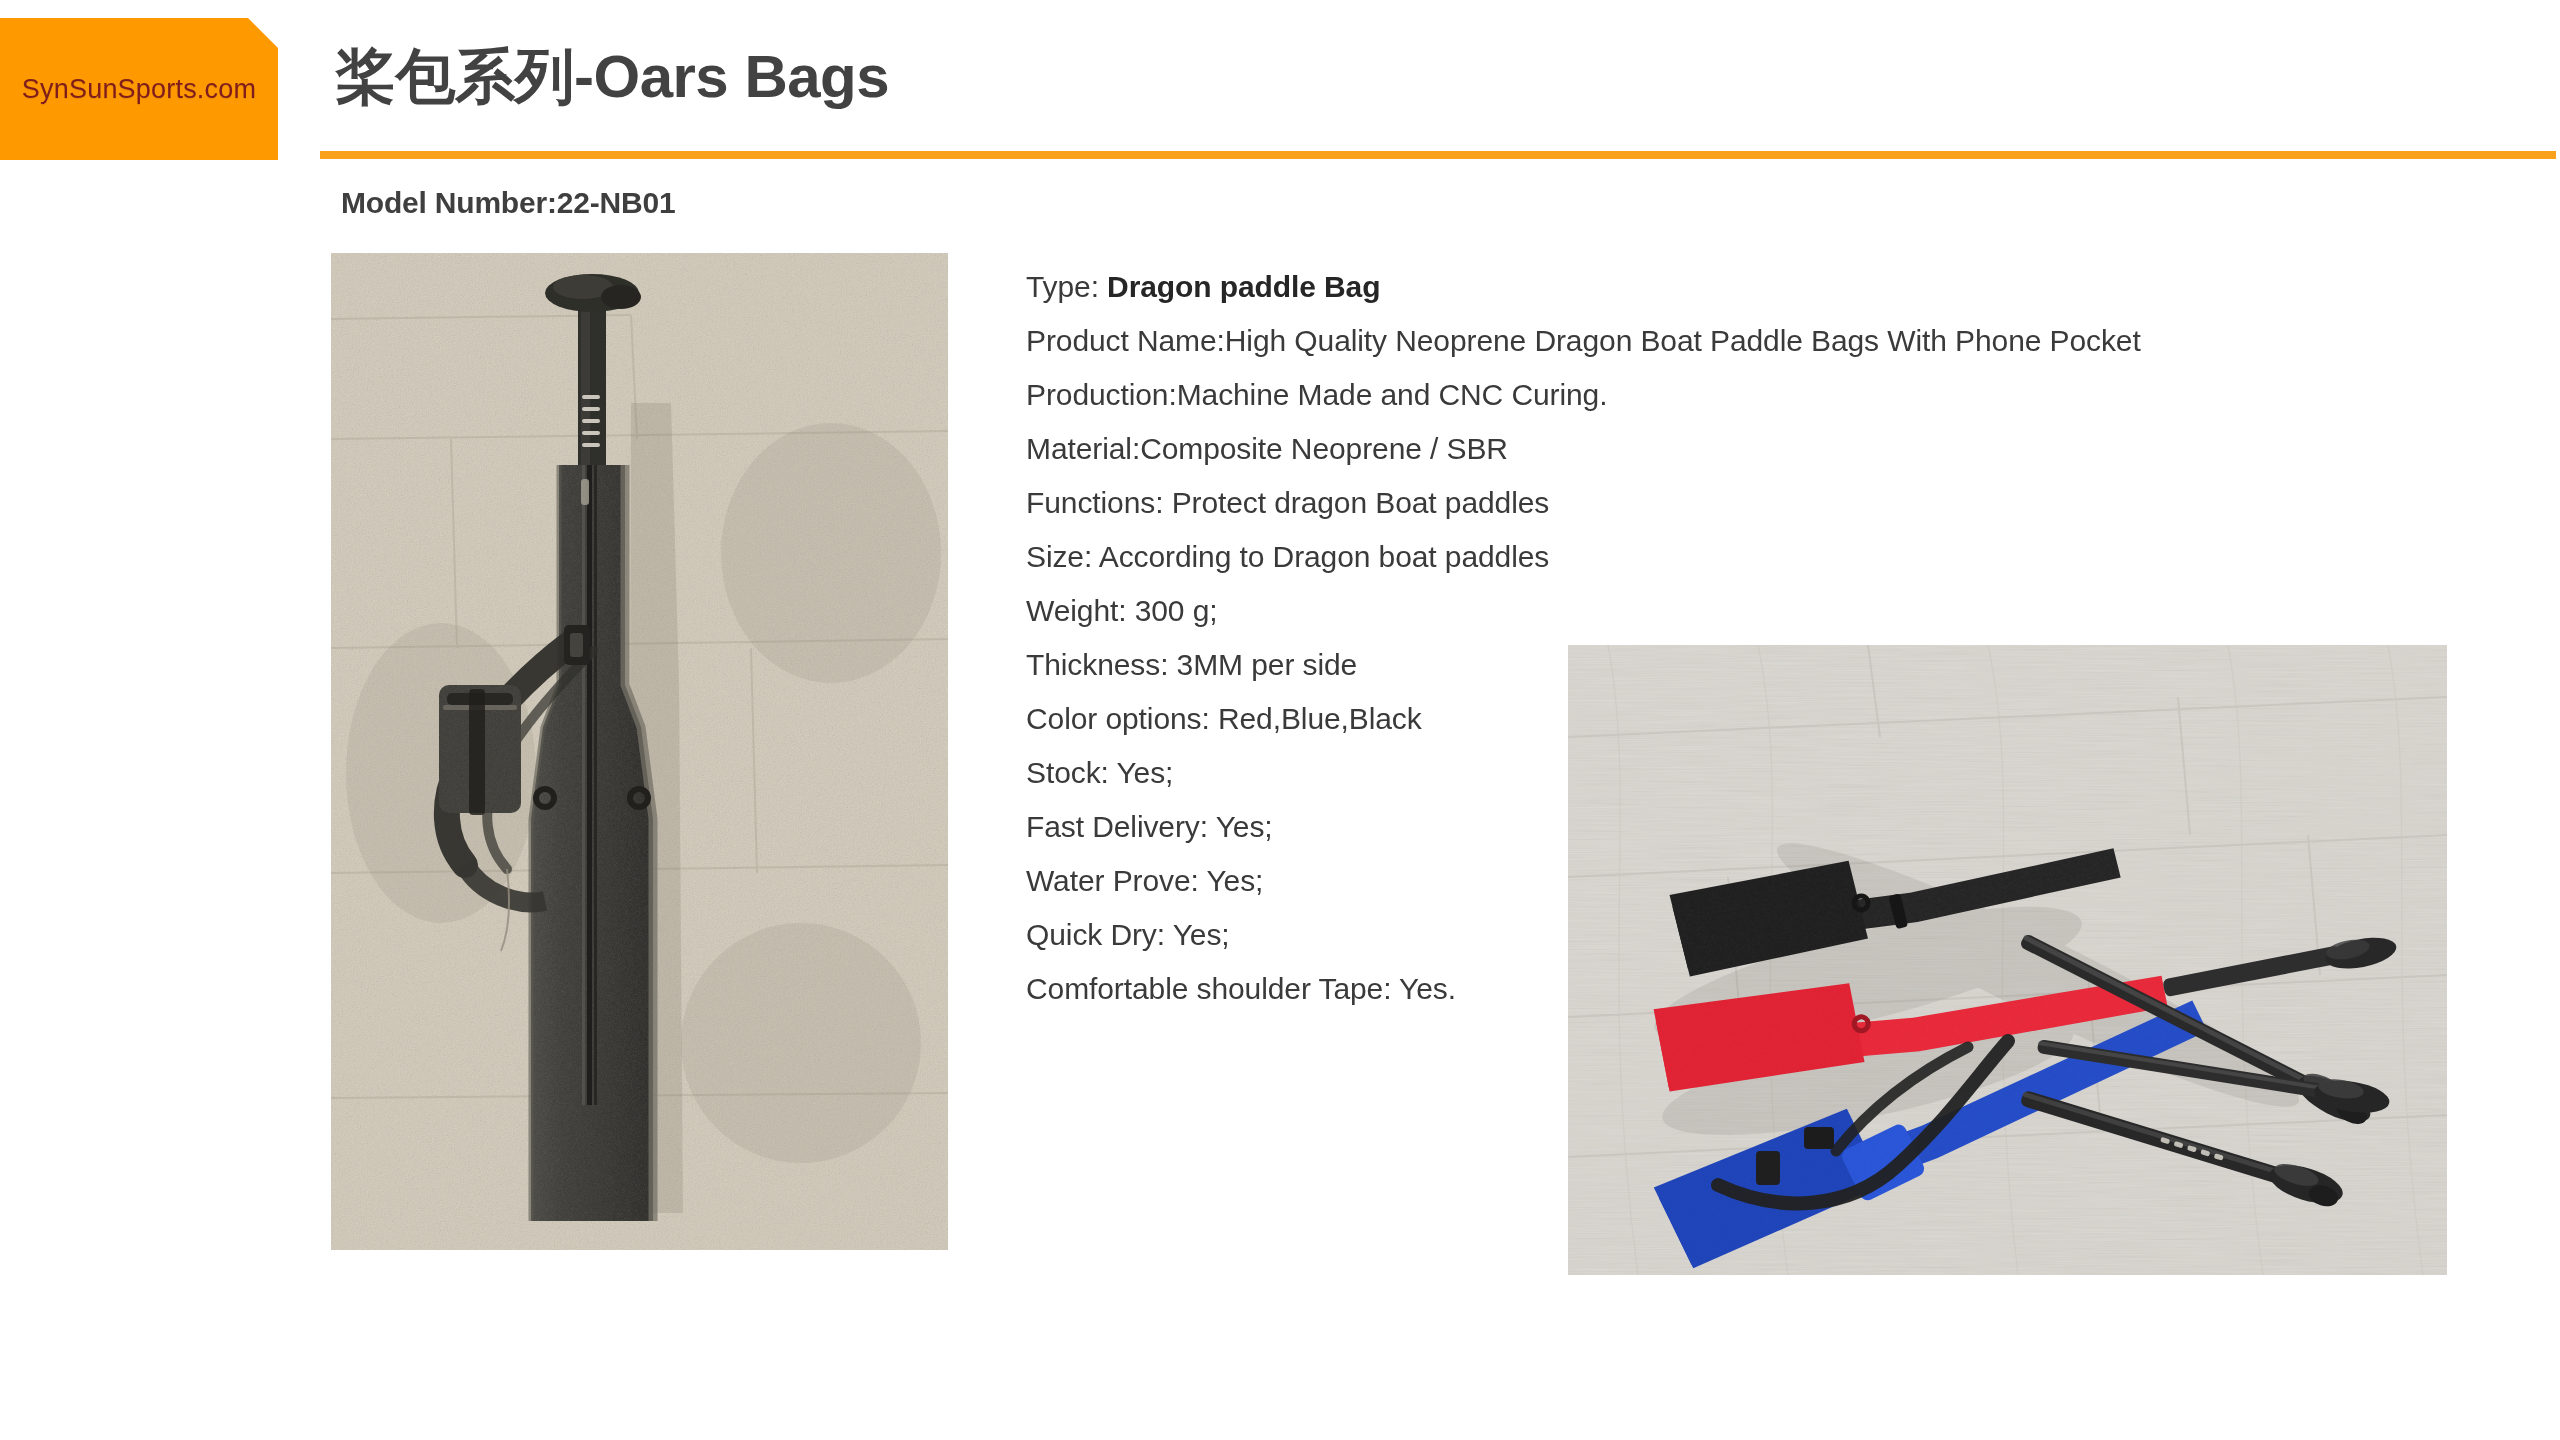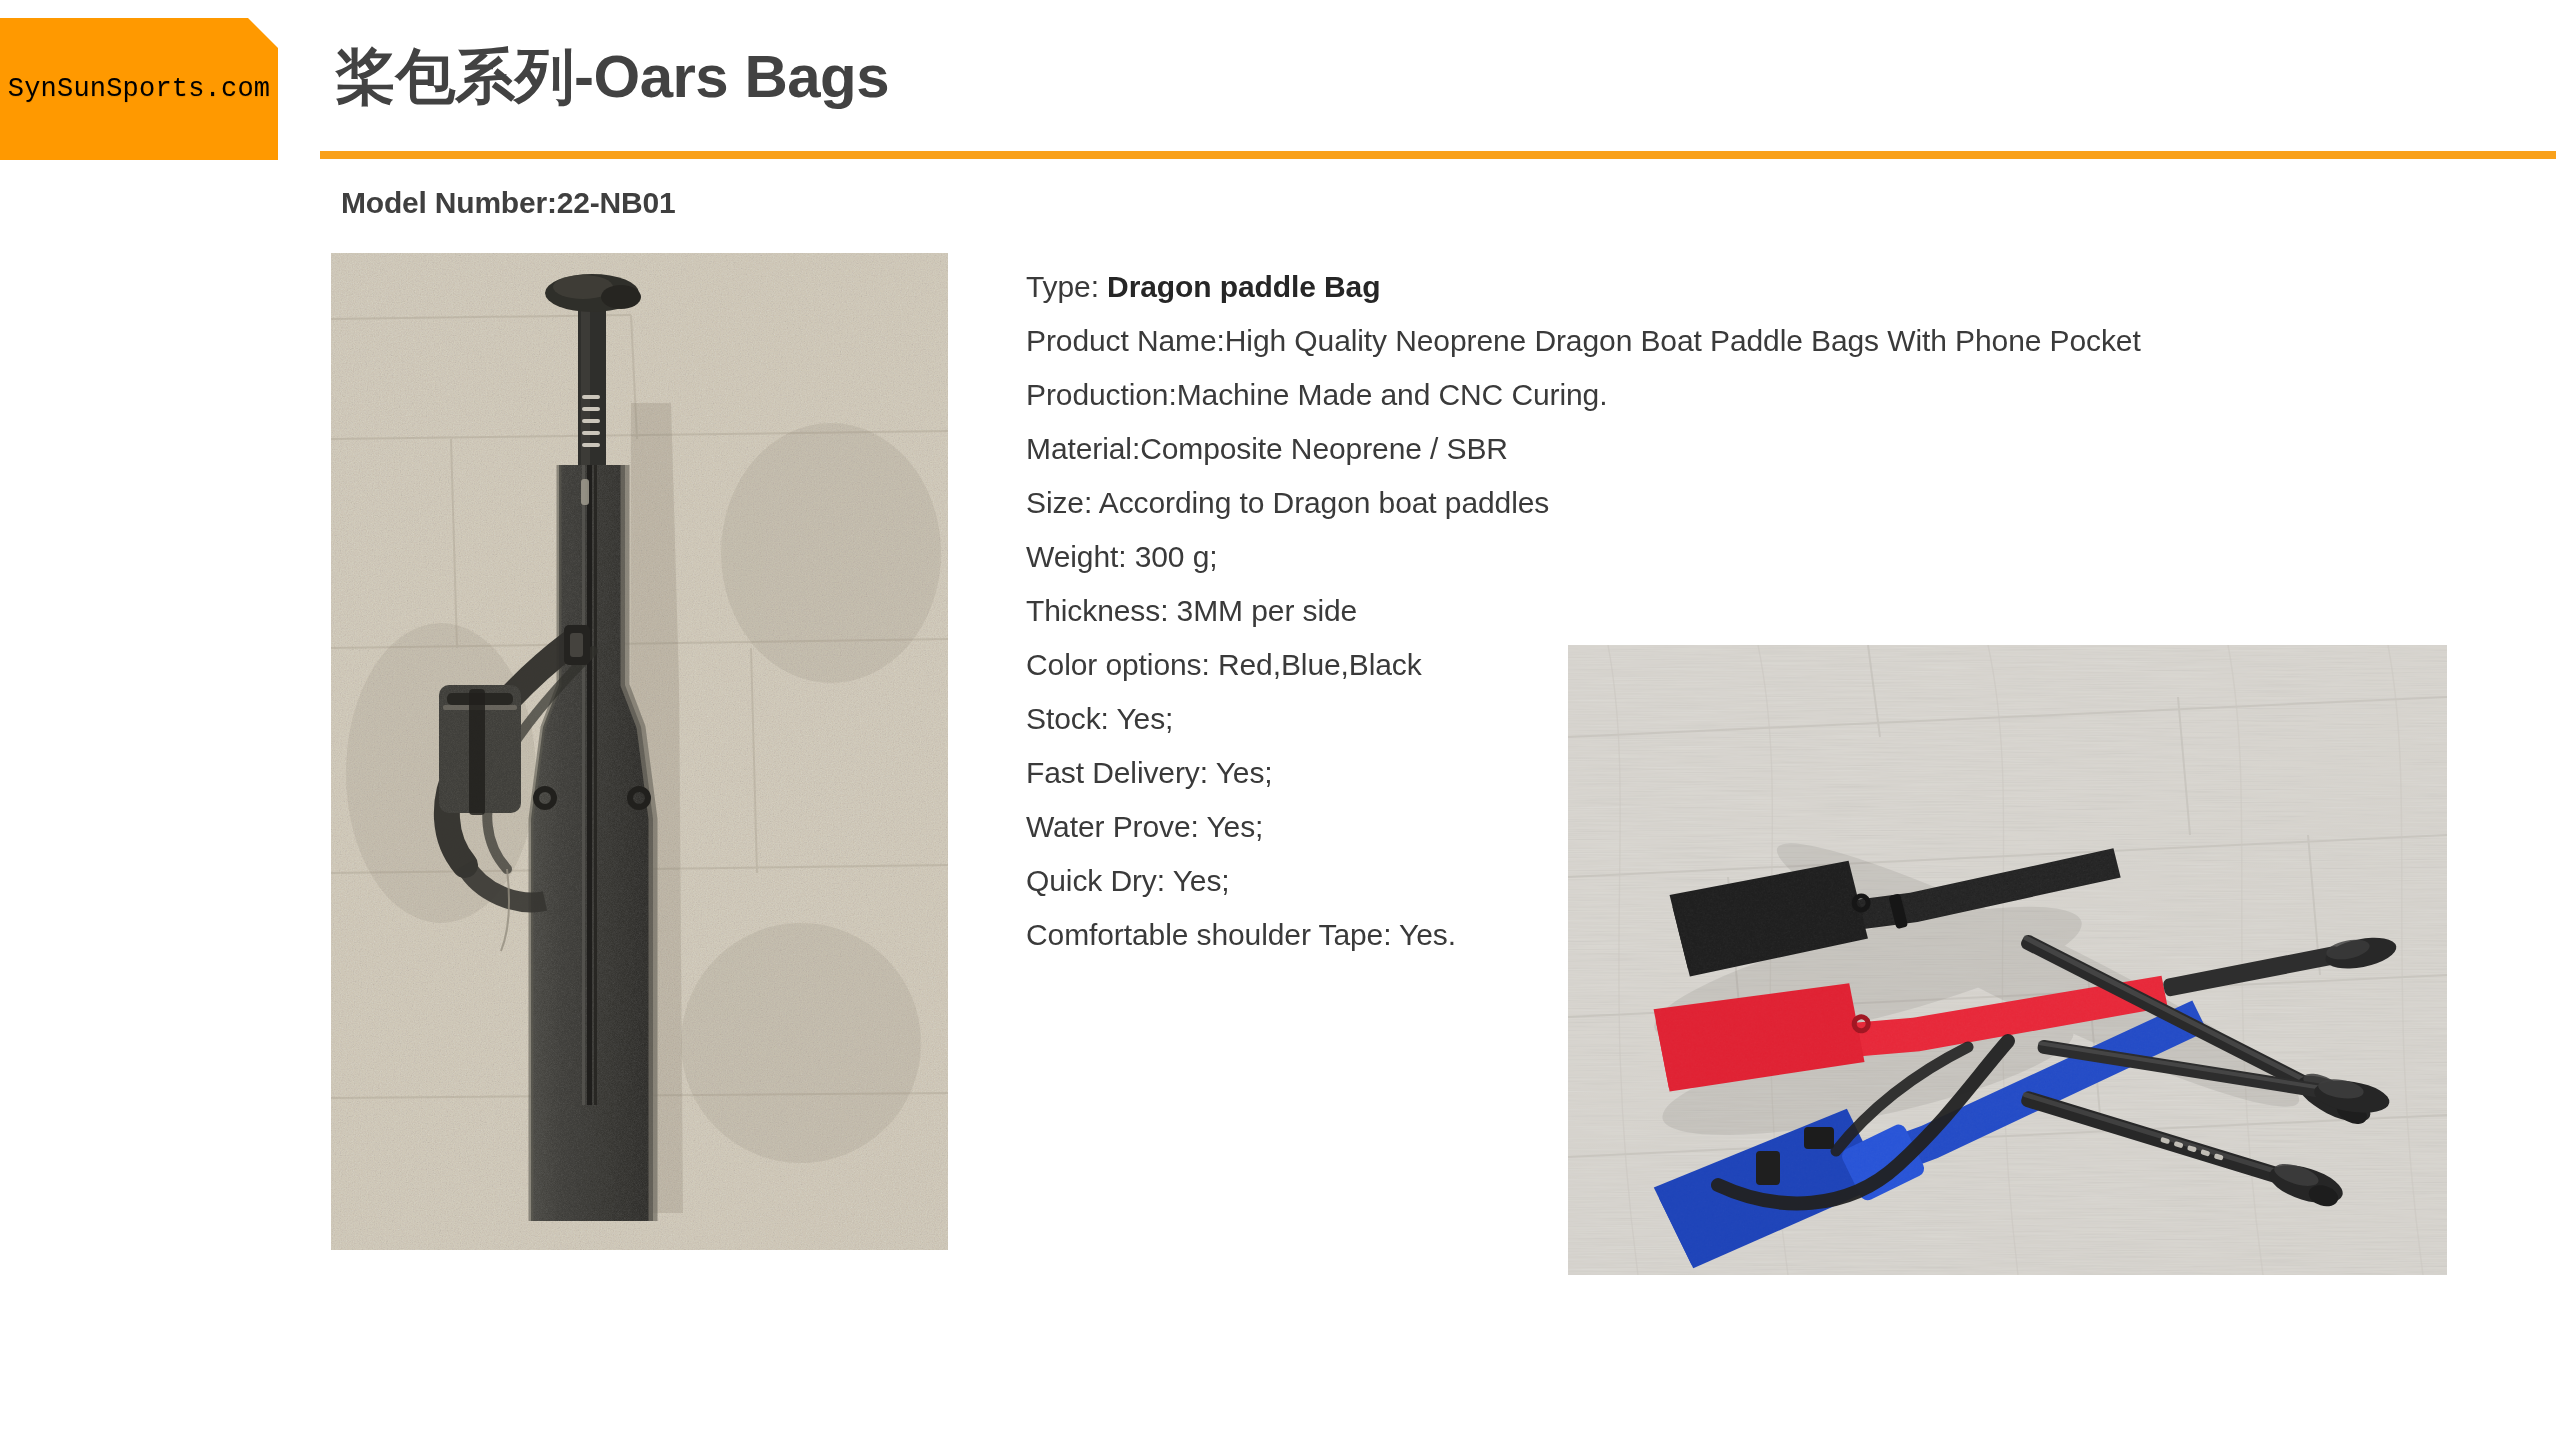--- a/index.html
+++ b/index.html
@@ -27,27 +27,26 @@
     width: 278px;
     height: 142px;
     background: #ff9900;
     -webkit-clip-path: polygon(0 0, 248px 0, 278px 30px, 278px 100%, 0 100%);
     clip-path: polygon(0 0, 248px 0, 278px 30px, 278px 100%, 0 100%);
     display: flex;
     align-items: center;
     justify-content: center;
   }
   .brand-badge-text {
-    color: #000000;
+    color: #7f1d1d;
     font-size: 27px;
     font-weight: 400;
     letter-spacing: 0.2px;
     white-space: nowrap;
     text-shadow: 0 1px 1px rgba(0,0,0,0.10);
-    font-family: Liberation Mono, monospace;
   }
 
   .slide-title {
     position: absolute;
     left: 336px;
     top: 45px;
     font-size: 60px;
     font-weight: bold;
     color: #424242;
     letter-spacing: -0.5px;
@@ -259,20 +258,21 @@
     </svg>
   </div>
 
   <div class="spec-block">
     <div class="spec-line">
       <span>Type: </span><span class="spec-strong">Dragon paddle Bag</span>
     </div>
     <div class="spec-line">Product Name:High Quality Neoprene Dragon Boat Paddle Bags With Phone Pocket</div>
     <div class="spec-line">Production:Machine Made and CNC Curing.</div>
     <div class="spec-line">Material:Composite Neoprene / SBR</div>
+    <div class="spec-line">Functions: Protect dragon Boat paddles</div>
     <div class="spec-line">Size: According to Dragon boat paddles</div>
     <div class="spec-line">Weight: 300 g;</div>
     <div class="spec-line">Thickness: 3MM per side</div>
     <div class="spec-line">Color options: Red,Blue,Black</div>
     <div class="spec-line">Stock: Yes;</div>
     <div class="spec-line">Fast Delivery: Yes;</div>
     <div class="spec-line">Water Prove: Yes;</div>
     <div class="spec-line">Quick Dry: Yes;</div>
     <div class="spec-line">Comfortable shoulder Tape: Yes.</div>
   </div>

